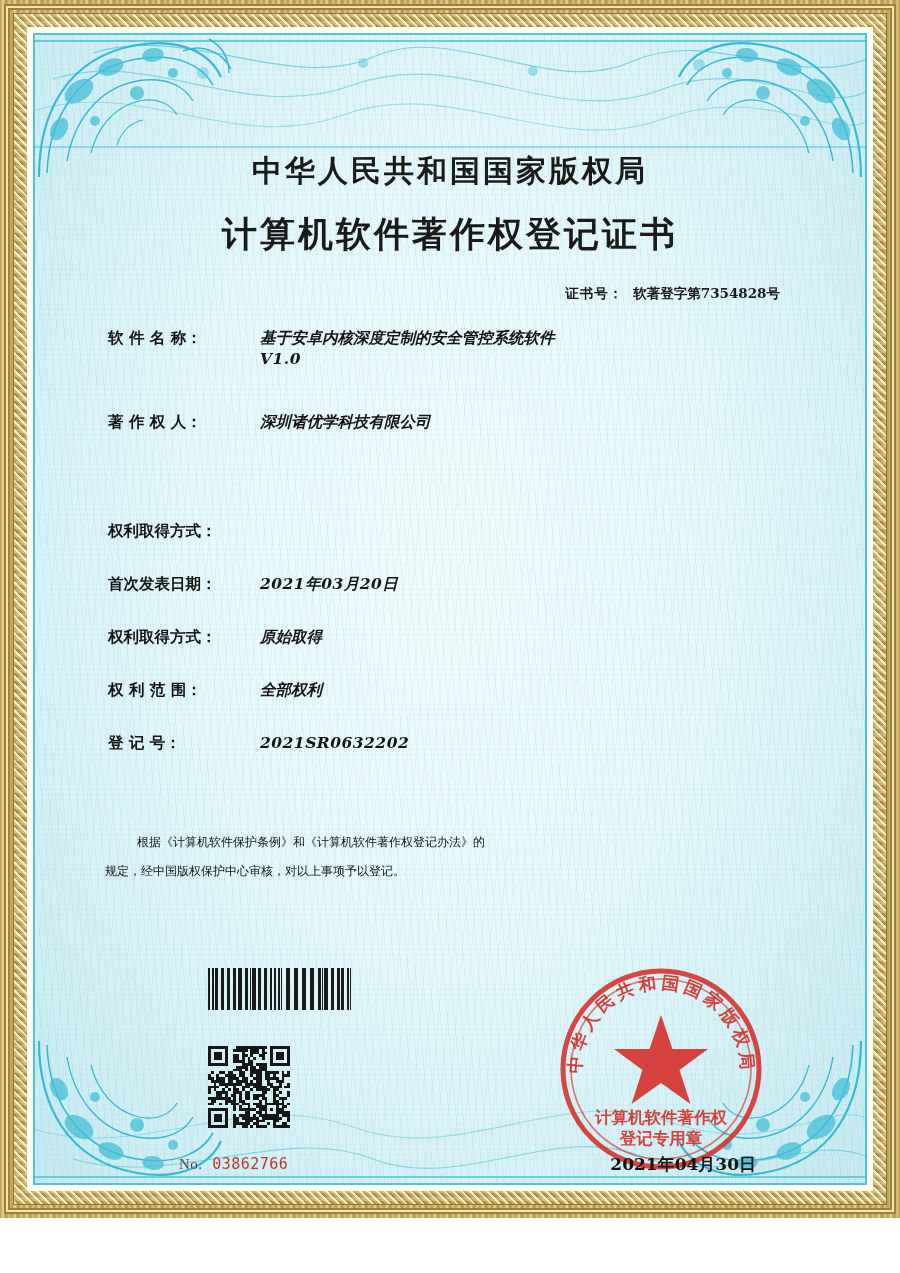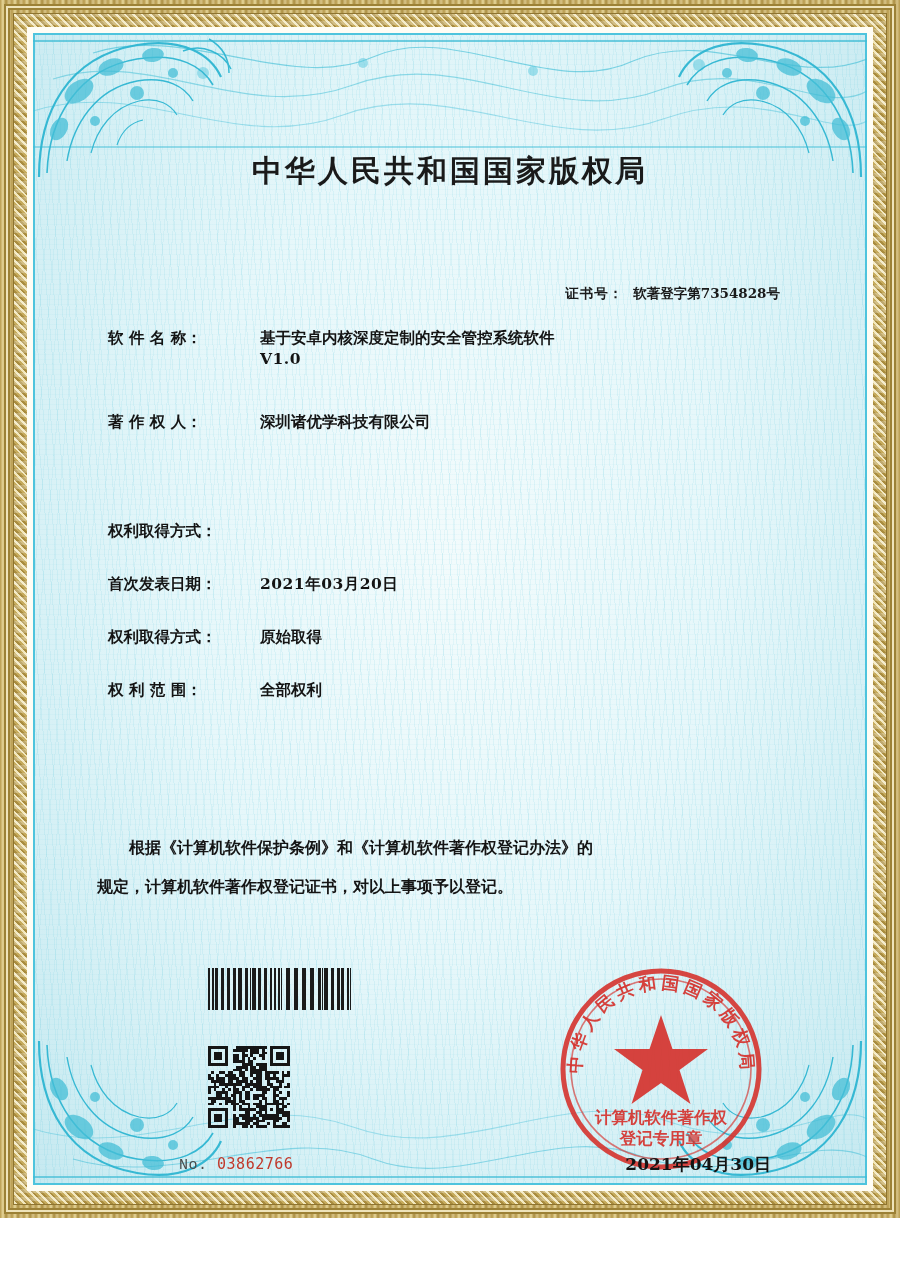--- a/index.html
+++ b/index.html
@@ -164,35 +164,36 @@
   .row .label {
     width: 152px;
     flex: 0 0 152px;
     font-weight: bold;
     letter-spacing: 0px;
     white-space: nowrap;
   }
   .row .value {
     flex: 1;
     font-weight: bold;
+    font-style: italic;
   }
   .row .value .line2 { display: block; }
 
   .gap-a { height: 32px; }
   .gap-b { height: 44px; }
 
   .mono-val { font-family: "DejaVu Serif","Liberation Serif",serif; letter-spacing: .5px; }
 
   .statement {
     position: absolute;
-    left: 64px;
+    left: 72px;
     right: 70px;
     top: 795px;
-    font-size: 16px;
-    font-weight: bold;
+    font-size: 12px;
+    font-weight: normal;
     color: #141414;
     line-height: 2.45;
   }
   .statement .indent { text-indent: 32px; display: block; }
 
   
   .barcode {
     position: absolute;
     left: 175px;
     top: 935px;
@@ -230,25 +231,25 @@
 
   .serial {
     position: absolute;
     left: 146px;
     top: 1122px;
     font-size: 15px;
     color: #c0392b;
     letter-spacing: .5px;
     font-family: "DejaVu Sans Mono", "Liberation Mono", monospace;
   }
-  .serial .pre { color: #4a4a4a; font-family: Liberation Mono, monospace; margin-top: 24px; }
+  .serial .pre { color: #4a4a4a; font-family: Liberation Serif, serif; margin-top: 24px; }
 
   .issue-date {
     position: absolute;
-    right: 96px;
+    right: 111px;
     top: 1120px;
     font-size: 17px;
     font-weight: bold;
     color: #141414;
   }
 </style>
 </head>
 <body>
 
 <div class="page">
@@ -355,20 +356,21 @@
         <ellipse cx="26" cy="96" rx="12" ry="8" transform="rotate(-60 26 96)"></ellipse>
         <circle cx="104" cy="60" r="7"></circle>
           <circle cx="140" cy="40" r="5"></circle>
           <circle cx="62" cy="88" r="5"></circle>
       </g>
     </svg>
 
     <div class="content">
 
       <div class="title-main">中华人民共和国国家版权局</div>
+      <div class="title-sub">计算机软件著作权登记证书</div>
 
       <div class="cert-no">
         <span class="lbl">证书号：</span><span>软著登字第7354828号</span>
       </div>
 
       <div class="fields">
 
         <div class="row">
           <div class="label">软 件 名 称：</div>
           <div class="value">
@@ -407,26 +409,30 @@
 
         <div class="gap-a"></div>
 
         <div class="row">
           <div class="label">权 利 范 围：</div>
           <div class="value">全部权利</div>
         </div>
 
         <div class="gap-a"></div>
 
+        <div class="row">
+          <div class="label">登 记 号：</div>
+          <div class="value mono-val">2021SR0632202</div>
+        </div>
 
       </div>
 
       <div class="statement">
         <span class="indent">根据《计算机软件保护条例》和《计算机软件著作权登记办法》的</span>
-        <span>规定，计算机软件著作权登记证书，对以上事项予以登记。</span>
+        <span>规定，经中国版权保护中心审核，对以上事项予以登记。</span>
       </div>
 
       <div class="barcode" id="barcode">
           <i style="left: 0px; width: 2px;"></i>
           <i style="left: 4px; width: 2px;"></i>
           <i style="left: 7px; width: 3px;"></i>
           <i style="left: 13px; width: 3px;"></i>
           <i style="left: 19px; width: 3px;"></i>
           <i style="left: 25px; width: 3px;"></i>
           <i style="left: 30px; width: 4px;"></i>

